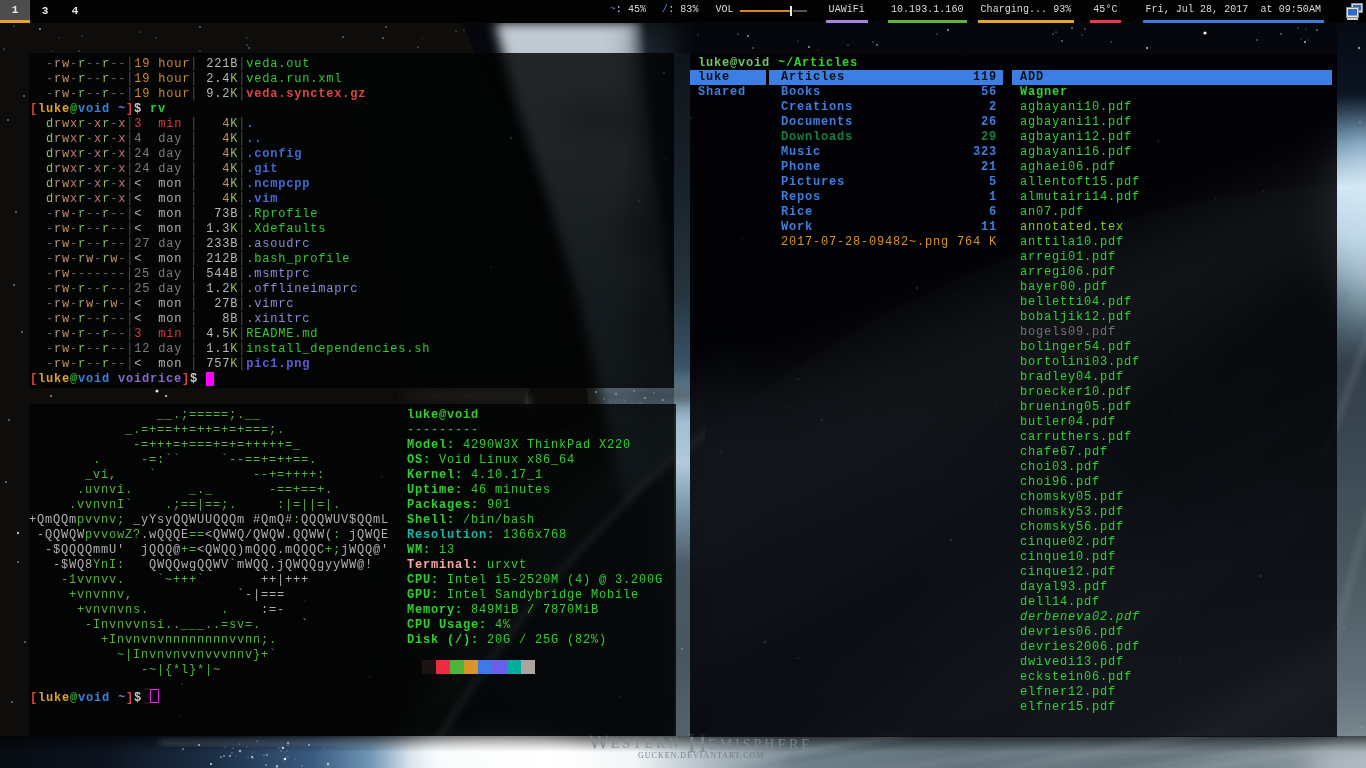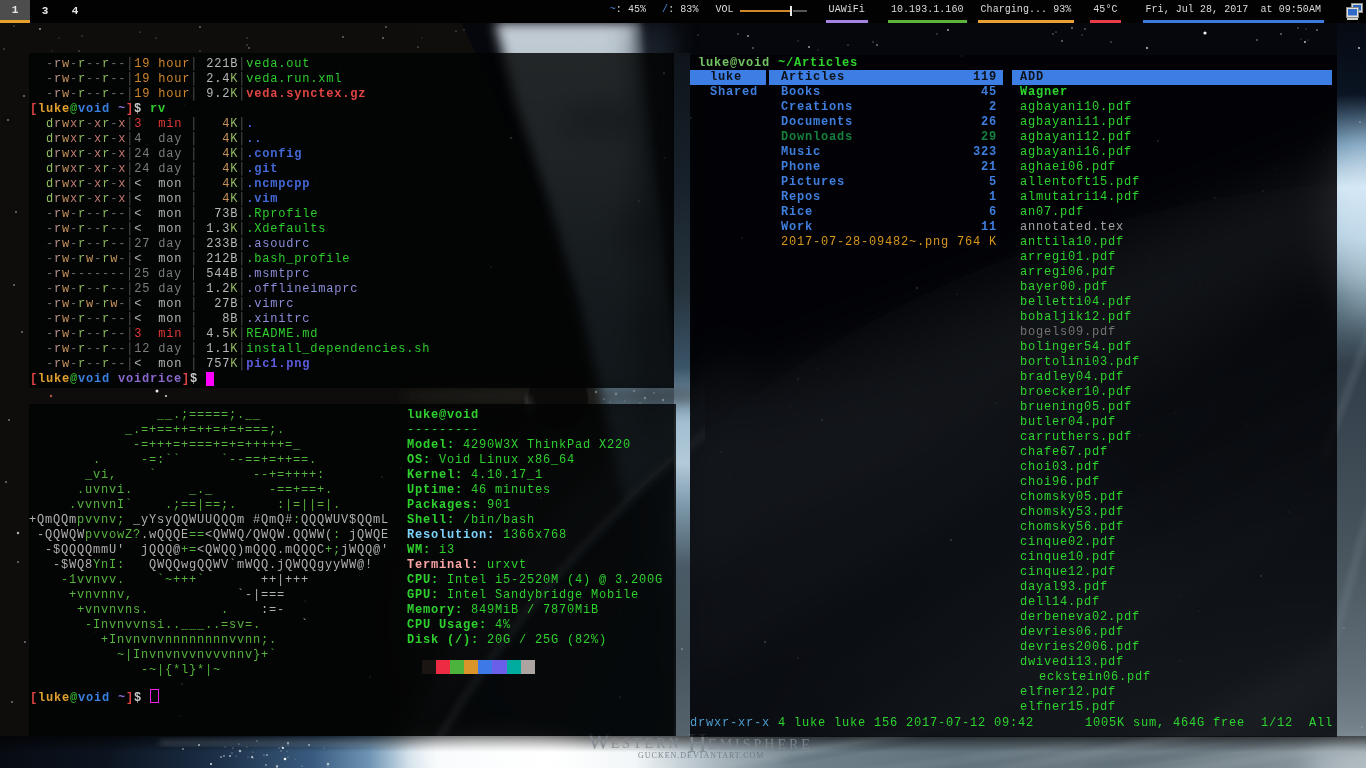--- a/index.html
+++ b/index.html
@@ -435,61 +435,61 @@
 <span style="color:#55b43c;">           ~|Invnvnvvnvvvnnv}+`</span>
 <span style="color:#55b43c;">              -~|{*l}*|~</span></pre>
 <pre style="left:378px;top:4px;"><b><span style="color:#2fd12f;">luke@void</span></b>
 <span style="color:#2fd12f;">---------</span>
 <b><span style="color:#2fd12f;">Model:</span></b><span style="color:#2fd12f;"> 4290W3X ThinkPad X220</span>
 <b><span style="color:#2fd12f;">OS:</span></b><span style="color:#2fd12f;"> Void Linux x86_64</span>
 <b><span style="color:#2fd12f;">Kernel:</span></b><span style="color:#2fd12f;"> 4.10.17_1</span>
 <b><span style="color:#2fd12f;">Uptime:</span></b><span style="color:#2fd12f;"> 46 minutes</span>
 <b><span style="color:#2fd12f;margin-top:16px;">Packages:</span></b><span style="color:#2fd12f;"> 901</span>
 <b><span style="color:#2fd12f;">Shell:</span></b><span style="color:#2fd12f;"> /bin/bash</span>
-<b><span style="color:#7dd3fc;">Resolution:</span></b><span style="color:#2fd12f;"> 1366x768</span>
+<b><span style="color:#14b8a6;">Resolution:</span></b><span style="color:#2fd12f;"> 1366x768</span>
 <b><span style="color:#2fd12f;">WM:</span></b><span style="color:#2fd12f;"> i3</span>
 <b><span style="color:#fca5a5;">Terminal:</span></b><span style="color:#2fd12f;"> urxvt</span>
 <b><span style="color:#2fd12f;">CPU:</span></b><span style="color:#2fd12f;"> Intel i5-2520M (4) @ 3.200G</span>
 <b><span style="color:#2fd12f;">GPU:</span></b><span style="color:#2fd12f;"> Intel Sandybridge Mobile</span>
 <b><span style="color:#2fd12f;">Memory:</span></b><span style="color:#2fd12f;"> 849MiB / 7870MiB</span>
 <b><span style="color:#2fd12f;">CPU Usage:</span></b><span style="color:#2fd12f;"> 4%</span>
 <b><span style="color:#2fd12f;">Disk (/):</span></b><span style="color:#2fd12f;"> 20G / 25G (82%)</span></pre>
 <div class="sw"><i style="background:#1a1512;"></i><i style="background:#ed2c44;"></i><i style="background:#4cb43c;"></i><i style="background:#d9952a;"></i><i style="background:#3d7ae8;"></i><i style="background:#6a5fe8;"></i><i style="background:#00ac9e;"></i><i style="background:#aca4a0;"></i></div>
 <pre style="left:1px;top:285px;"><b><span style="color:#e04444;">[</span><span style="color:#e0a030;">luke</span><span style="color:#30b030;">@</span><span style="color:#3a80e0;">void</span><span style="color:#8868cc;"> ~</span><span style="color:#e04444;">]</span><span style="color:#c8c8c8;">$ </span><span style="display:inline-block;width:7px;height:12px;border:1.5px solid #ee22ee;vertical-align:-2px;"></span></b></pre>
 </div>
 <div id="t3" class="term">
 <div class="rtitle"><b><span style="color:#74c364;">luke@void</span> <span style="color:#2ed42e;">~/Articles</span></b></div>
 <div class="hl" style="left:0px;top:15px;width:76px;"></div>
 <div class="hl" style="left:79px;top:15px;width:234px;"></div>
 <div class="hl" style="left:322px;top:15px;width:320px;"></div>
-<pre class="rcol" style="left:20px;top:15px;font-weight:bold;"><b><span style="color:#0d1118;">luke</span></b>
+<pre class="rcol" style="left:8px;top:15px;font-weight:bold;"><b><span style="color:#0d1118;">luke</span></b>
 <b><span style="color:#3f7edd;">Shared</span></b></pre>
 <pre class="rcol" style="left:91px;top:15px;"><b><span style="color:#0d1118;">Articles                119</span></b>
-<b><span style="color:#3f7edd;">Books                    45</span></b>
+<b><span style="color:#3f7edd;">Books                    56</span></b>
 <b><span style="color:#3f7edd;">Creations                 2</span></b>
 <b><span style="color:#3f7edd;">Documents                26</span></b>
 <b><span style="color:#15803d;">Downloads                29</span></b>
 <b><span style="color:#3f7edd;">Music                   323</span></b>
 <b><span style="color:#3f7edd;">Phone                    21</span></b>
 <b><span style="color:#3f7edd;">Pictures                  5</span></b>
 <b><span style="color:#3f7edd;">Repos                     1</span></b>
 <b><span style="color:#3f7edd;">Rice                      6</span></b>
 <b><span style="color:#3f7edd;">Work                     11</span></b>
 <span style="color:#d7961e;">2017-07-28-09482~.png 764 K</span></pre>
 <pre class="rcol" style="left:330px;top:15px;"><b><span style="color:#0d1118;">ADD</span></b>
 <b><span style="color:#2ed42e;">Wagner</span></b>
 <span style="color:#2ed42e;">agbayani10.pdf</span>
 <span style="color:#2ed42e;">agbayani11.pdf</span>
 <span style="color:#2ed42e;">agbayani12.pdf</span>
 <span style="color:#2ed42e;">agbayani16.pdf</span>
 <span style="color:#2ed42e;">aghaei06.pdf</span>
 <span style="color:#2ed42e;">allentoft15.pdf</span>
 <span style="color:#2ed42e;">almutairi14.pdf</span>
 <span style="color:#2ed42e;">an07.pdf</span>
-<span style="color:#a3a3a3;margin-top:11px;">annotated.tex</span>
+<span style="color:#84cc16;margin-top:11px;">annotated.tex</span>
 <span style="color:#2ed42e;">anttila10.pdf</span>
 <span style="color:#2ed42e;">arregi01.pdf</span>
 <span style="color:#2ed42e;">arregi06.pdf</span>
 <span style="color:#2ed42e;">bayer00.pdf</span>
 <span style="color:#2ed42e;">belletti04.pdf</span>
 <span style="color:#2ed42e;">bobaljik12.pdf</span>
 <span style="color:#737373;">bogels09.pdf</span>
 <span style="color:#2ed42e;">bolinger54.pdf</span>
 <span style="color:#2ed42e;">bortolini03.pdf</span>
 <span style="color:#2ed42e;">bradley04.pdf</span>
@@ -501,21 +501,20 @@
 <span style="color:#2ed42e;">choi03.pdf</span>
 <span style="color:#2ed42e;">choi96.pdf</span>
 <span style="color:#2ed42e;">chomsky05.pdf</span>
 <span style="color:#2ed42e;">chomsky53.pdf</span>
 <span style="color:#2ed42e;">chomsky56.pdf</span>
 <span style="color:#2ed42e;">cinque02.pdf</span>
 <span style="color:#2ed42e;">cinque10.pdf</span>
 <span style="color:#2ed42e;">cinque12.pdf</span>
 <span style="color:#2ed42e;">dayal93.pdf</span>
 <span style="color:#2ed42e;">dell14.pdf</span>
-<span style="color:#2ed42e;">derbeneva02.pdf</span>
+<span style="color:#2ed42e;font-style:italic;">derbeneva02.pdf</span>
 <span style="color:#2ed42e;">devries06.pdf</span>
 <span style="color:#2ed42e;">devries2006.pdf</span>
 <span style="color:#2ed42e;">dwivedi13.pdf</span>
-<span style="color:#2ed42e;margin-left:19px;">eckstein06.pdf</span>
+<span style="color:#2ed42e;">eckstein06.pdf</span>
 <span style="color:#2ed42e;">elfner12.pdf</span>
 <span style="color:#2ed42e;">elfner15.pdf</span></pre>
-<pre class="rstatus"><span style="color:#4f9fd0;">drwxr-xr-x</span><span style="color:#2ed42e;"> 4 luke luke 156 2017-07-12 09:42</span><span style="color:#2ed42e;float:right;">1005K sum, 464G free  1/12  All</span></pre>
 </div>
 </div>
 </body></html>

